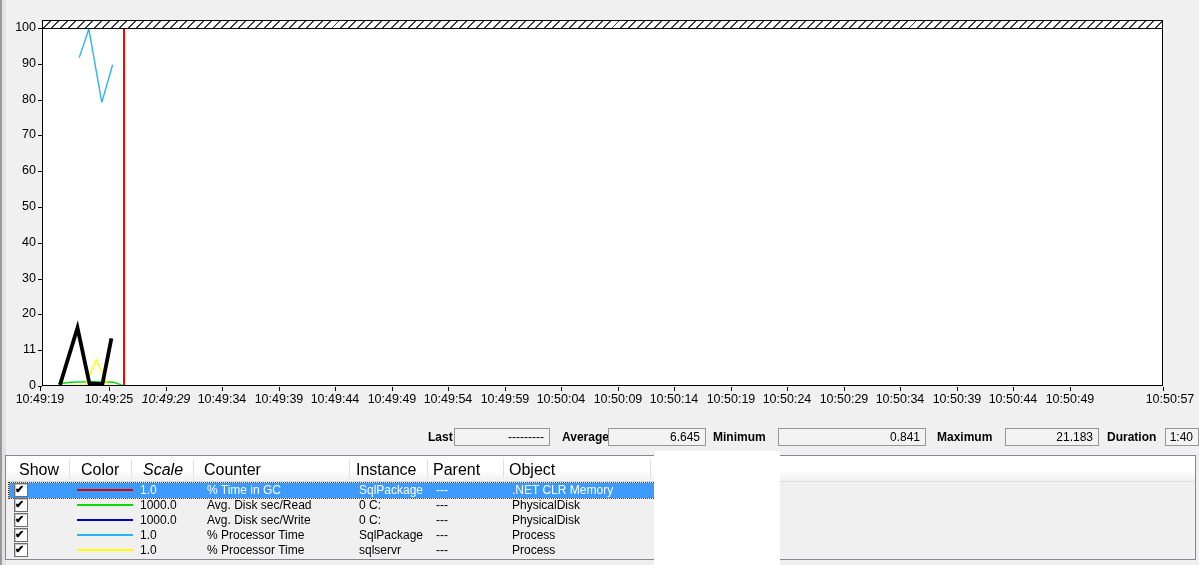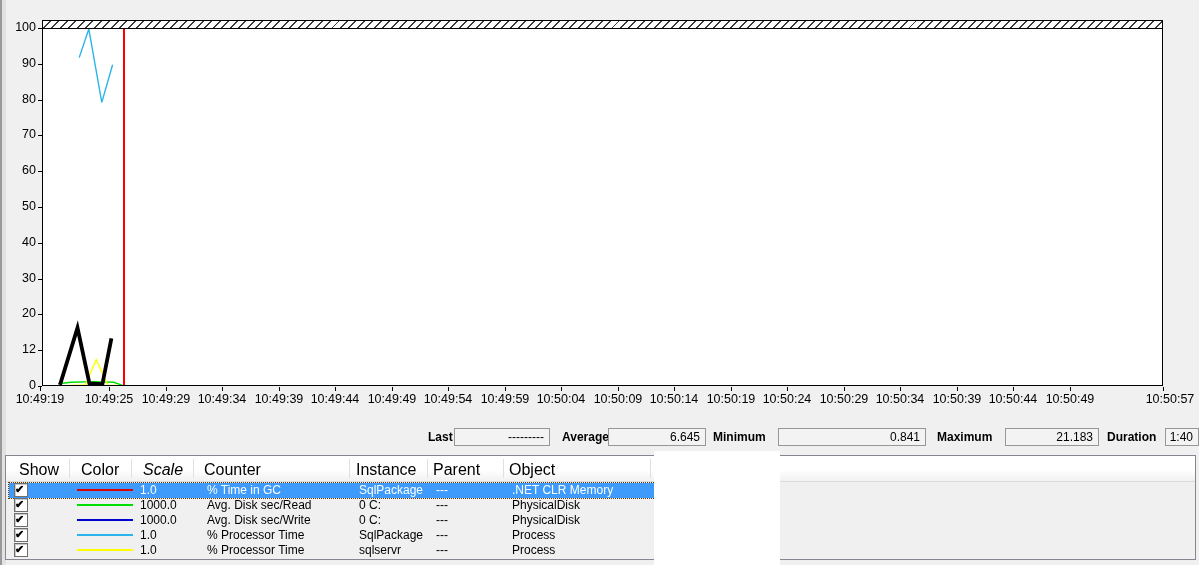--- a/index.html
+++ b/index.html
@@ -103,21 +103,21 @@
         <div class="y-label" style="left: 0px; top: 163.2px;">60</div>
         <div class="y-tick" style="top: 171.2px;"></div>
         <div class="y-label" style="left: 0px; top: 199px;">50</div>
         <div class="y-tick" style="top: 207px;"></div>
         <div class="y-label" style="left: 0px; top: 234.8px;">40</div>
         <div class="y-tick" style="top: 242.8px;"></div>
         <div class="y-label" style="left: 0px; top: 270.6px;">30</div>
         <div class="y-tick" style="top: 278.6px;"></div>
         <div class="y-label" style="left: 0px; top: 306.4px;">20</div>
         <div class="y-tick" style="top: 314.4px;"></div>
-        <div class="y-label" style="left: 0px; top: 342.2px;">12</div>
+        <div class="y-label" style="left: 0px; top: 342.2px;">11</div>
         <div class="y-tick" style="top: 350.2px;"></div>
         <div class="y-label" style="left: 0px; top: 378px;">0</div>
         <div class="y-tick" style="top: 386px;"></div>
       </div>
     <div class="plot">
       <div class="hatch"></div>
       <svg id="series-svg" class="series-svg" viewBox="0 0 1119 356" preserveAspectRatio="none">
           <polyline points="15.3,357.1 33.4,357.3 56.0,357.1 80.3,357.1" fill="none" stroke="#0000cc" stroke-width="1.4" stroke-linejoin="miter"></polyline>
           <polyline points="15.3,354.8 27.8,353.3 51.5,352.6 70.7,353.3 80.3,356.6" fill="none" stroke="#00dd00" stroke-width="1.4" stroke-linejoin="miter"></polyline>
           <polyline points="15.3,356.9 42.4,355.9 53.2,330.8 65.0,356.2 80.3,356.9" fill="none" stroke="#ffff00" stroke-width="1.4" stroke-linejoin="miter"></polyline>
@@ -125,21 +125,21 @@
           <polyline points="17.0,355.9 34.5,298.9 46.4,354.4 59.4,355.1 68.4,309.3" fill="none" stroke="#000000" stroke-width="3.8" stroke-linejoin="miter"></polyline>
         </svg>
       <div id="timeline" class="timeline" style="left: 80px; background: rgb(255, 0, 0);"></div>
     </div>
     <div id="x-axis">
         <div class="x-tick" style="left: 40px;"></div>
         <div class="x-label" style="left: 5px;">10:49:19</div>
         <div class="x-tick" style="left: 109px;"></div>
         <div class="x-label" style="left: 74px;">10:49:25</div>
         <div class="x-tick" style="left: 166px;"></div>
-        <div class="x-label" style="left: 131px;">10:49:29</div>
+        <div class="x-label" style="left: 131px; font-style: italic;">10:49:29</div>
         <div class="x-tick" style="left: 222px;"></div>
         <div class="x-label" style="left: 187px;">10:49:34</div>
         <div class="x-tick" style="left: 279px;"></div>
         <div class="x-label" style="left: 244px;">10:49:39</div>
         <div class="x-tick" style="left: 335px;"></div>
         <div class="x-label" style="left: 300px;">10:49:44</div>
         <div class="x-tick" style="left: 392px;"></div>
         <div class="x-label" style="left: 357px;">10:49:49</div>
         <div class="x-tick" style="left: 448px;"></div>
         <div class="x-label" style="left: 413px;">10:49:54</div>

